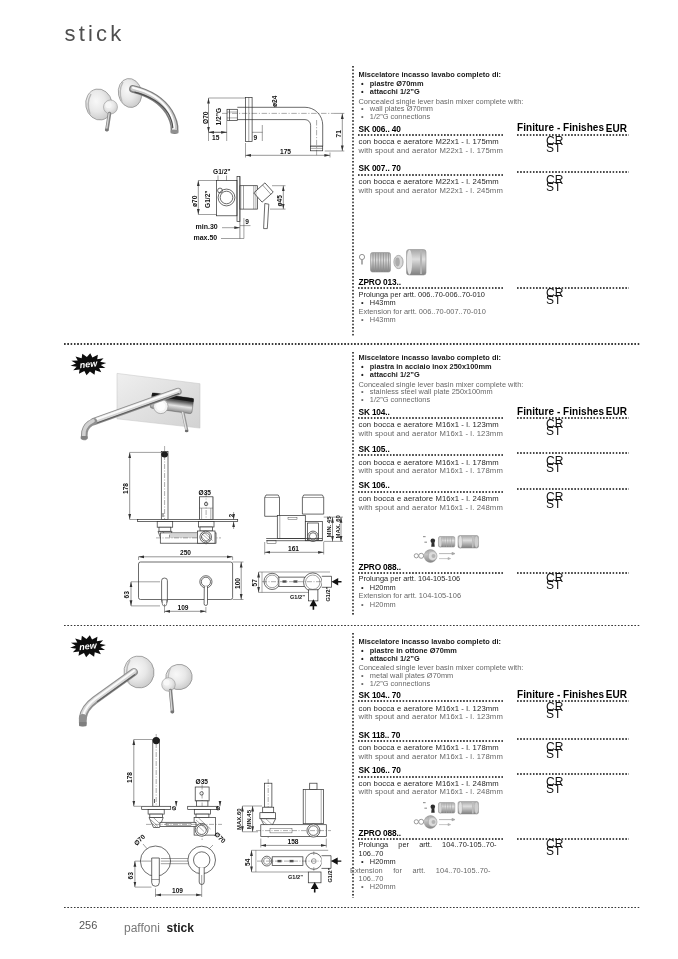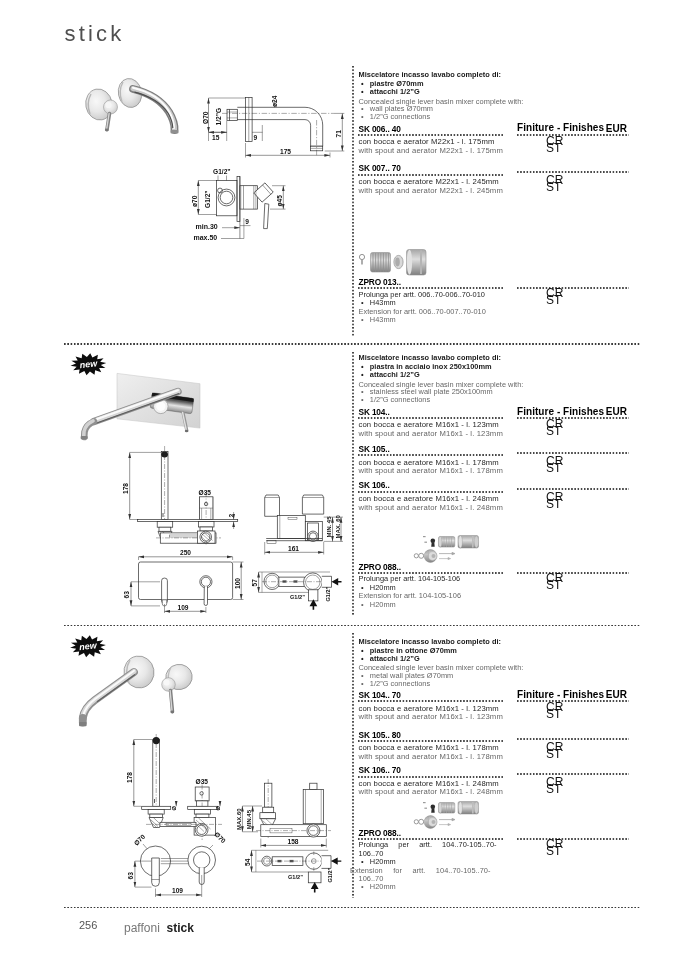--- a/index.html
+++ b/index.html
@@ -36,21 +36,21 @@
 <div class="t b" style="left:361px;top:87.8px">•&nbsp;&nbsp;&nbsp;attacchi 1/2”G</div>
 <div class="t g" style="left:358.5px;top:97.6px">Concealed single lever basin mixer complete with:</div>
 <div class="t g" style="left:361px;top:105.3px">•&nbsp;&nbsp;&nbsp;wall plates Ø70mm</div>
 <div class="t g" style="left:361px;top:112.9px">•&nbsp;&nbsp;&nbsp;1/2”G connections</div>
 
 <div class="sk" style="left:358.5px;top:124.7px">SK 006.. 40</div>
 <div class="hdr" style="left:517px;top:124.4px">Finiture - Finishes</div>
 <div class="hdr" style="right:51px;top:124.7px">EUR</div>
 <div class="hdot" style="left:358px;top:134px;width:145px"></div>
 <div class="hdot" style="left:516.5px;top:134px;width:112px"></div>
-<div class="t w d" style="left:358.5px;top:138.3px">con bocca e aerator M22x1 - l. 175mm</div>
+<div class="t w d" style="left:358.5px;top:138.3px">con bocca e aeratore M22x1 - l. 175mm</div>
 <div class="t w g" style="left:358.5px;top:147.1px">with spout and aerator M22x1 - l. 175mm</div>
 <div class="crst" style="left:546px;top:137.9px">CR<br>ST</div>
 
 <div class="sk" style="left:358.5px;top:164.3px">SK 007.. 70</div>
 <div class="hdot" style="left:358px;top:174px;width:145px"></div>
 <div class="hdot" style="left:516.5px;top:171px;width:112px"></div>
 <div class="t w d" style="left:358.5px;top:178px">con bocca e aeratore M22x1 - l. 245mm</div>
 <div class="t w g" style="left:358.5px;top:186.8px">with spout and aerator M22x1 - l. 245mm</div>
 <div class="crst" style="left:546px;top:177px">CR<br>ST</div>
 
@@ -111,21 +111,21 @@
 
 <div class="sk" style="left:358.5px;top:691.3px">SK 104.. 70</div>
 <div class="hdr" style="left:517px;top:691px">Finiture - Finishes</div>
 <div class="hdr" style="right:51px;top:691.3px">EUR</div>
 <div class="hdot" style="left:358px;top:700px;width:145px"></div>
 <div class="hdot" style="left:516.5px;top:700px;width:112px"></div>
 <div class="t w d" style="left:358.5px;top:704.6px">con bocca e aeratore M16x1 - l. 123mm</div>
 <div class="t w g" style="left:358.5px;top:713.4px">with spout and aerator M16x1 - l. 123mm</div>
 <div class="crst" style="left:546px;top:704px">CR<br>ST</div>
 
-<div class="sk" style="left:358.5px;top:730.8px">SK 105.. 80</div>
+<div class="sk" style="left:358.5px;top:730.8px">SK 118.. 70</div>
 <div class="hdot" style="left:358px;top:740px;width:145px"></div>
 <div class="hdot" style="left:516.5px;top:738px;width:112px"></div>
 <div class="t w d" style="left:358.5px;top:744.1px">con bocca e aeratore M16x1 - l. 178mm</div>
 <div class="t w g" style="left:358.5px;top:752.9px">with spout and aerator M16x1 - l. 178mm</div>
 <div class="crst" style="left:546px;top:743.5px">CR<br>ST</div>
 
 <div class="sk" style="left:358.5px;top:766.3px">SK 106.. 70</div>
 <div class="hdot" style="left:358px;top:776px;width:145px"></div>
 <div class="hdot" style="left:516.5px;top:773px;width:112px"></div>
 <div class="t w d" style="left:358.5px;top:779.6px">con bocca e aeratore M16x1 - l. 248mm</div>

